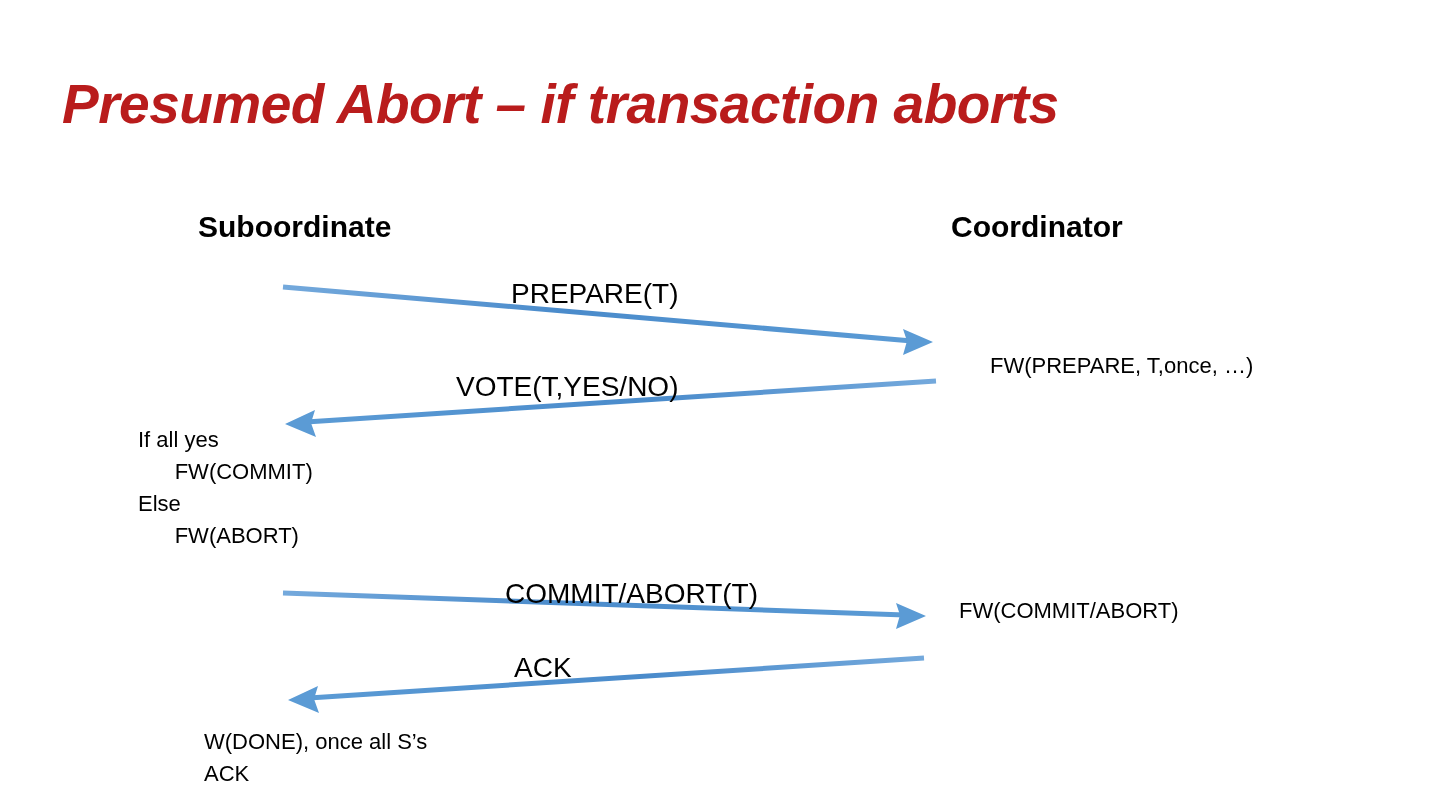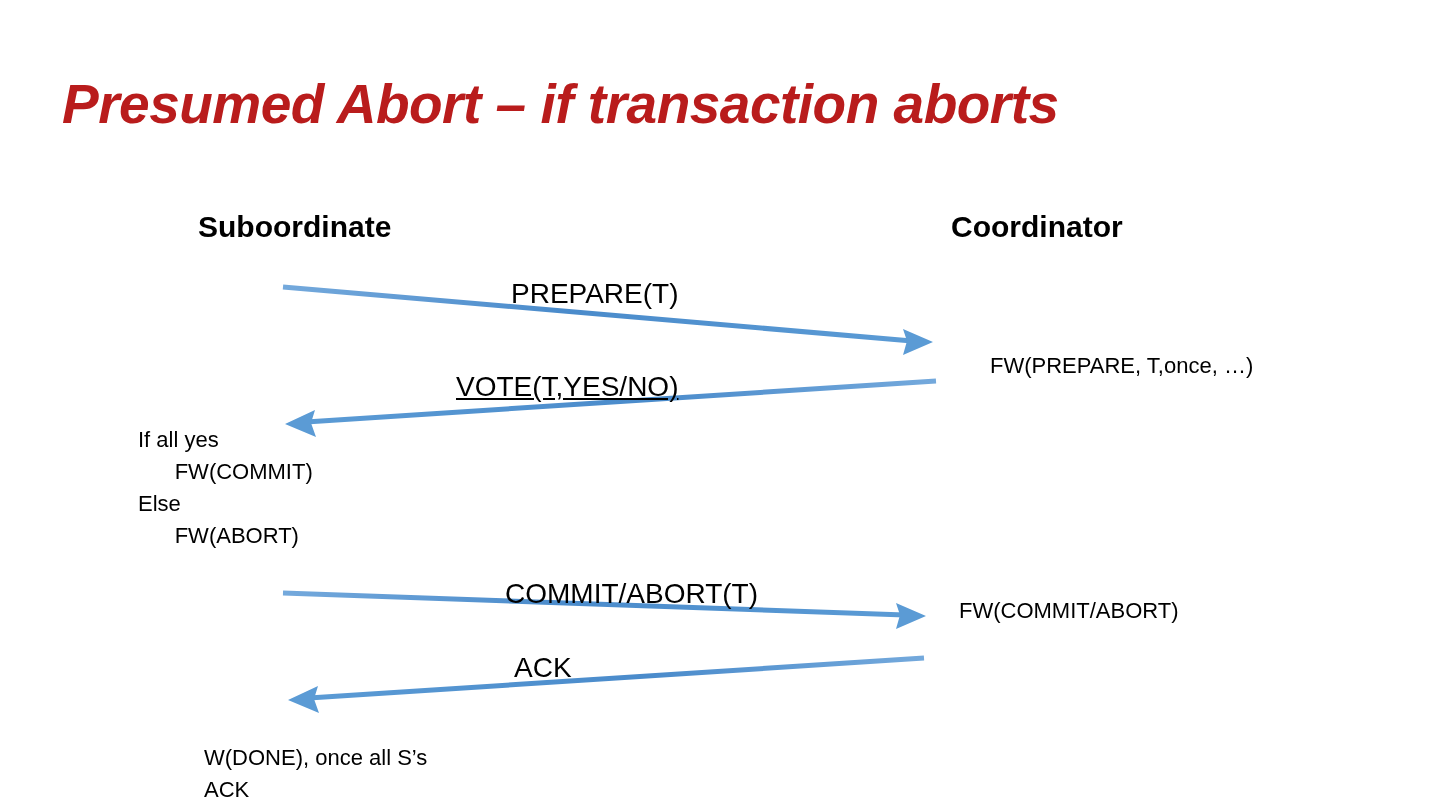--- a/index.html
+++ b/index.html
@@ -37,21 +37,21 @@
   #lane-suboordinate { left: 951px; top: 210px; }
 
   .msg-label {
     position: absolute;
     font-size: 28px;
     font-weight: normal;
     white-space: nowrap;
     line-height: 1.25;
   }
   #label-prepare        { left: 511px; top: 276px; }
-  #label-vote           { left: 456px; top: 369px; text-decoration: underline; }
+  #label-vote           { left: 456px; top: 369px; }
   #label-commit-abort   { left: 471px; top: 576px; margin-left: 34px; }
   #label-ack            { left: 514px; top: 650px; }
 
   .side-note {
     position: absolute;
     font-size: 22px;
     font-weight: normal;
     line-height: 1.45;
     white-space: pre-wrap;
   }
@@ -66,21 +66,20 @@
     line-height: 32px;
     white-space: pre;
   }
   #note-done {
     position: absolute;
     left: 204px;
     top: 726px;
     font-size: 22px;
     line-height: 32px;
     white-space: pre;
-    margin-top: 16px;
   }
 
   #arrow-layer {
     position: absolute;
     left: 0;
     top: 0;
     width: 1440px;
     height: 810px;
   }
 </style>

